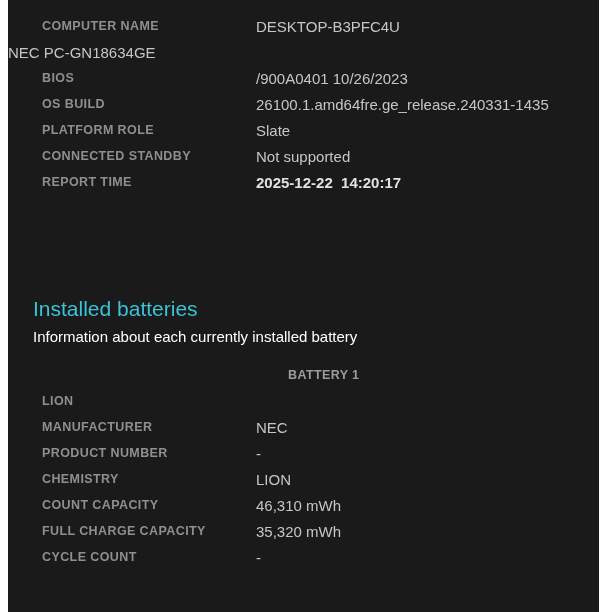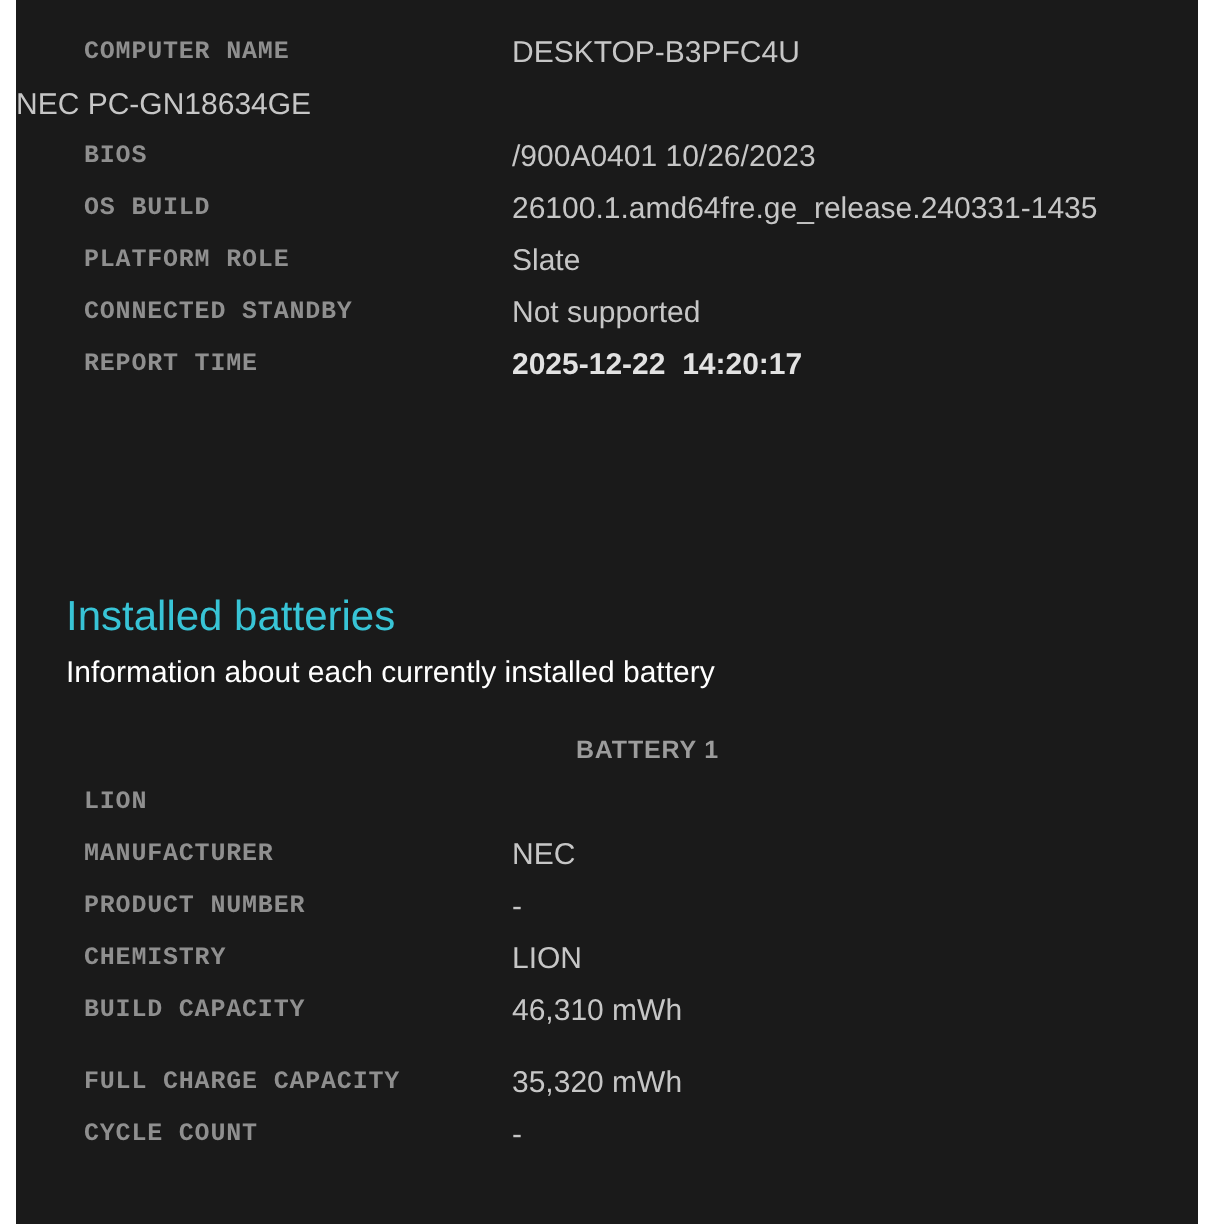--- a/index.html
+++ b/index.html
@@ -23,21 +23,20 @@
   }
   .info-row .lbl {
     margin-left: 34px;
     width: 214px;
     flex: 0 0 214px;
     font-size: 12.5px;
     font-weight: 700;
     letter-spacing: 0.4px;
     color: #8f8f8f;
     white-space: nowrap;
-    font-family: Liberation Mono, monospace;
   }
   .info-row .val {
     font-size: 15px;
     color: #c6c6c6;
     white-space: pre;
   }
   .info-row .val.emph {
     font-weight: 700;
     color: #e2e2e2;
   }
@@ -61,21 +60,21 @@
     height: 26px;
     padding-left: 32px;
   }
   .battery-header-row .col-header {
     margin-left: 248px;
     font-size: 12.5px;
     font-weight: 700;
     letter-spacing: 0.4px;
     color: #9c9c9c;
   }
-  .info-row.group-gap { margin-top: 10px; }
+  .info-row.group-gap { margin-top: 0; }
 </style>
 </head>
 <body>
 
 <div class="report-page">
 
   <div class="info-table">
     <div class="info-row">
       <span class="lbl">COMPUTER NAME</span>
       <span class="val">DESKTOP-B3PFC4U</span>
@@ -121,21 +120,21 @@
     </div>
     <div class="info-row">
       <span class="lbl">PRODUCT NUMBER</span>
       <span class="val">-</span>
     </div>
     <div class="info-row">
       <span class="lbl">CHEMISTRY</span>
       <span class="val">LION</span>
     </div>
     <div class="info-row">
-      <span class="lbl">BUILD CAPACITY</span>
+      <span class="lbl">COUNT CAPACITY</span>
       <span class="val">46,310 mWh</span>
     </div>
     <div class="info-row group-gap">
       <span class="lbl">FULL CHARGE CAPACITY</span>
       <span class="val">35,320 mWh</span>
     </div>
     <div class="info-row">
       <span class="lbl">CYCLE COUNT</span>
       <span class="val">-</span>
     </div>

